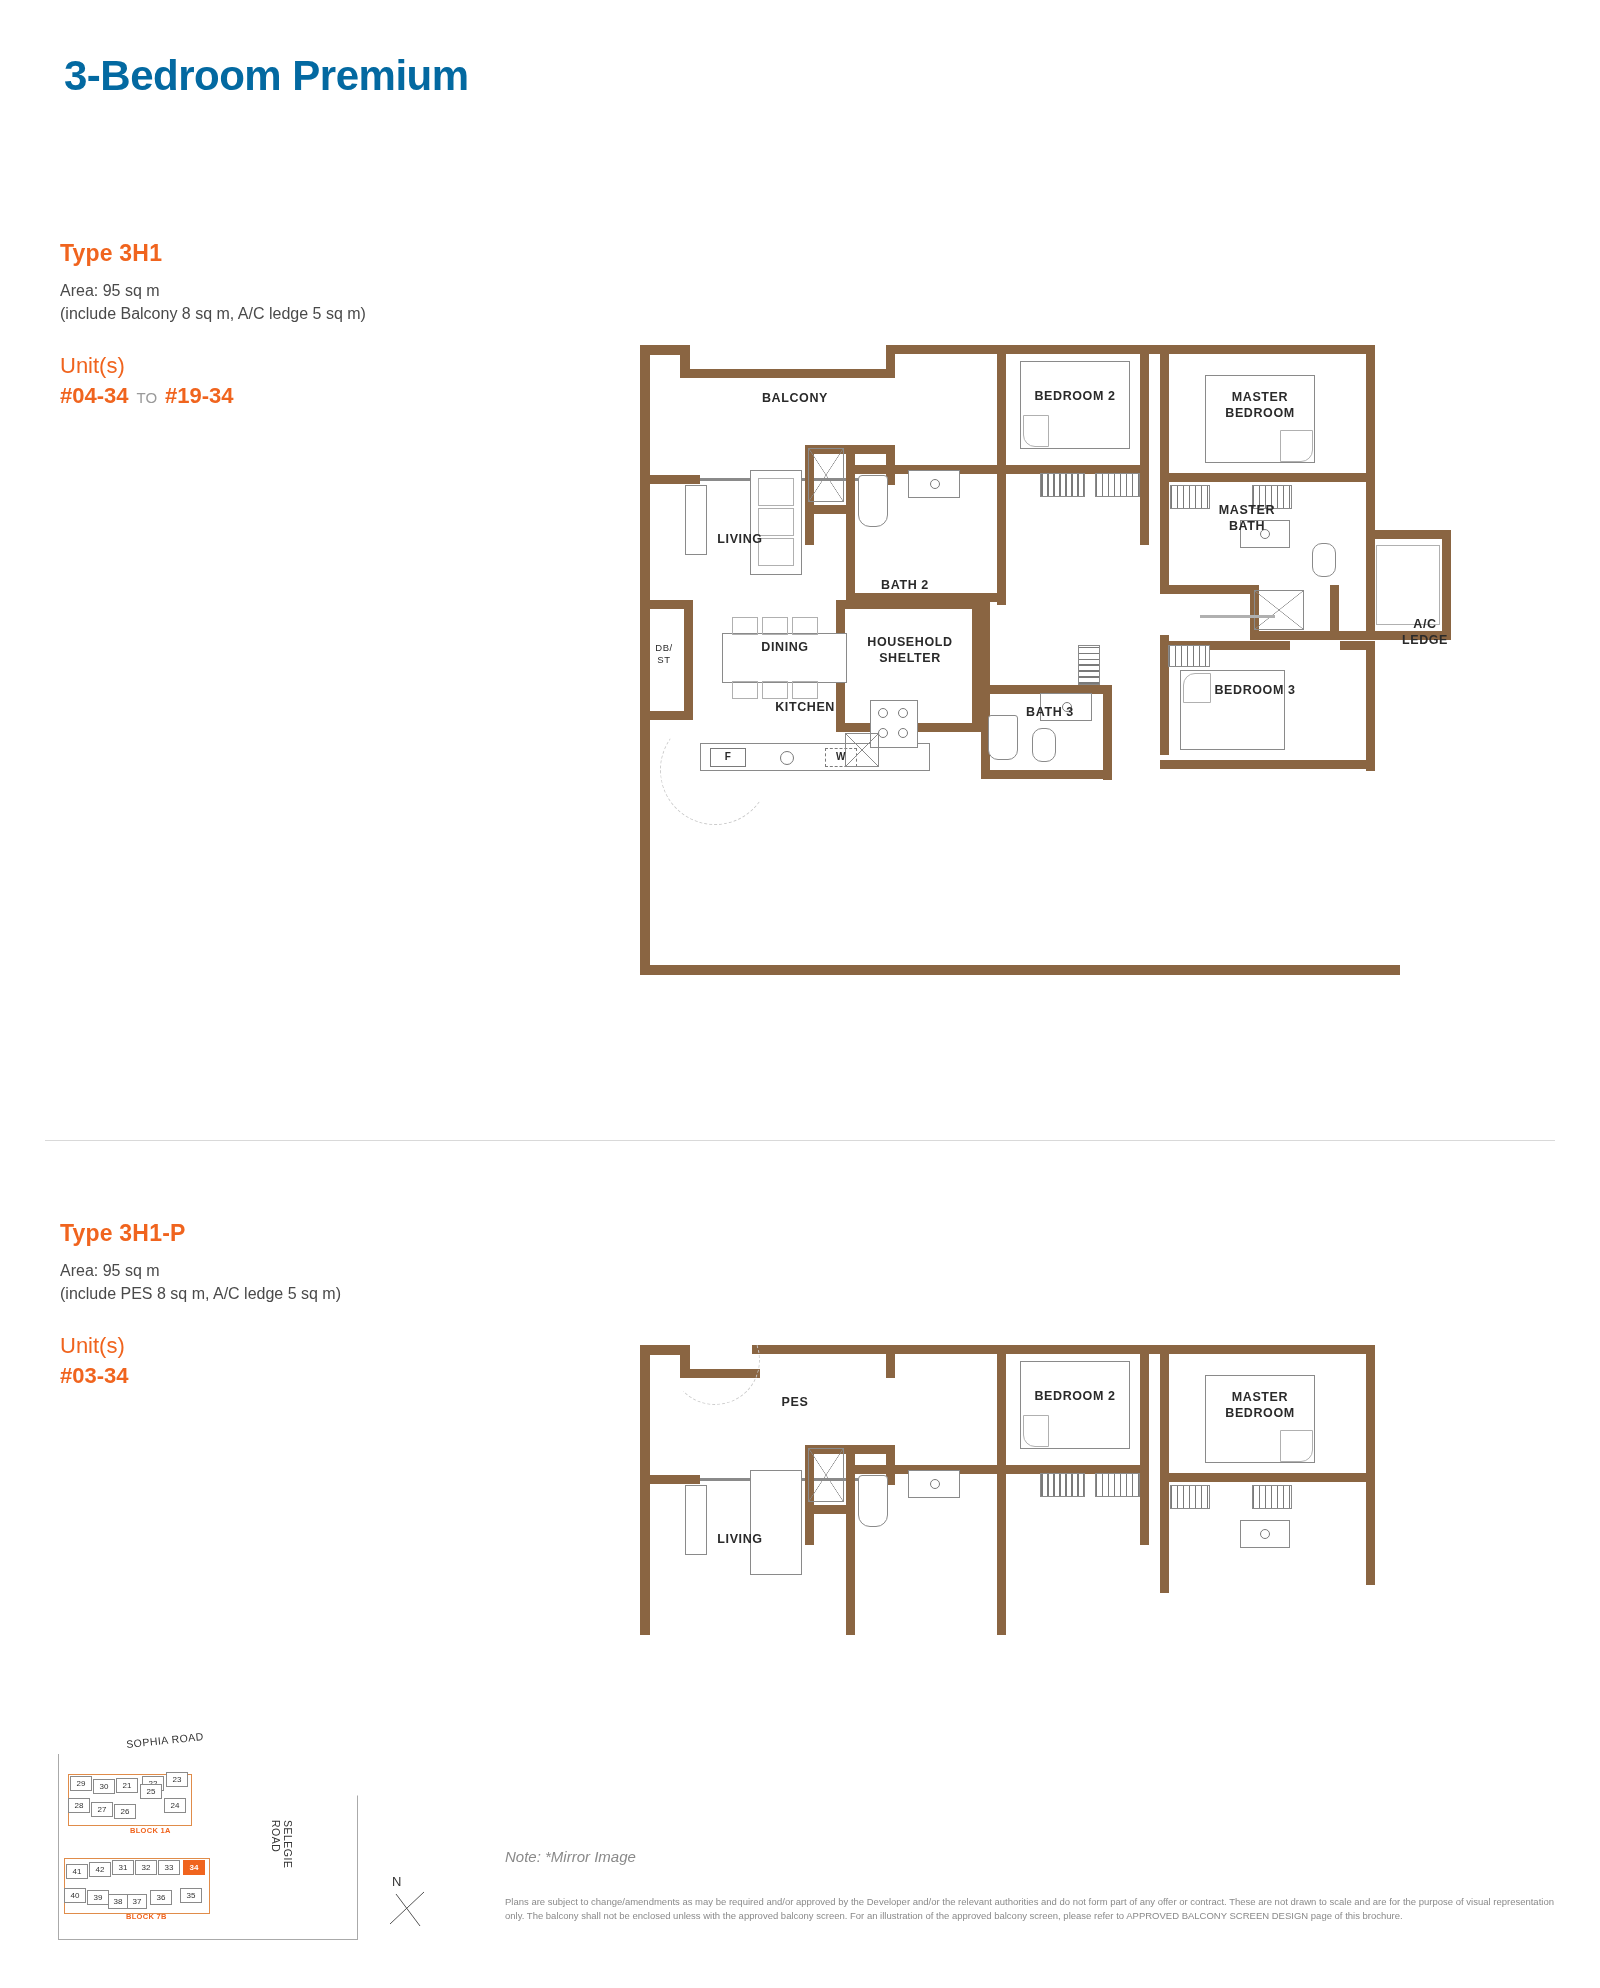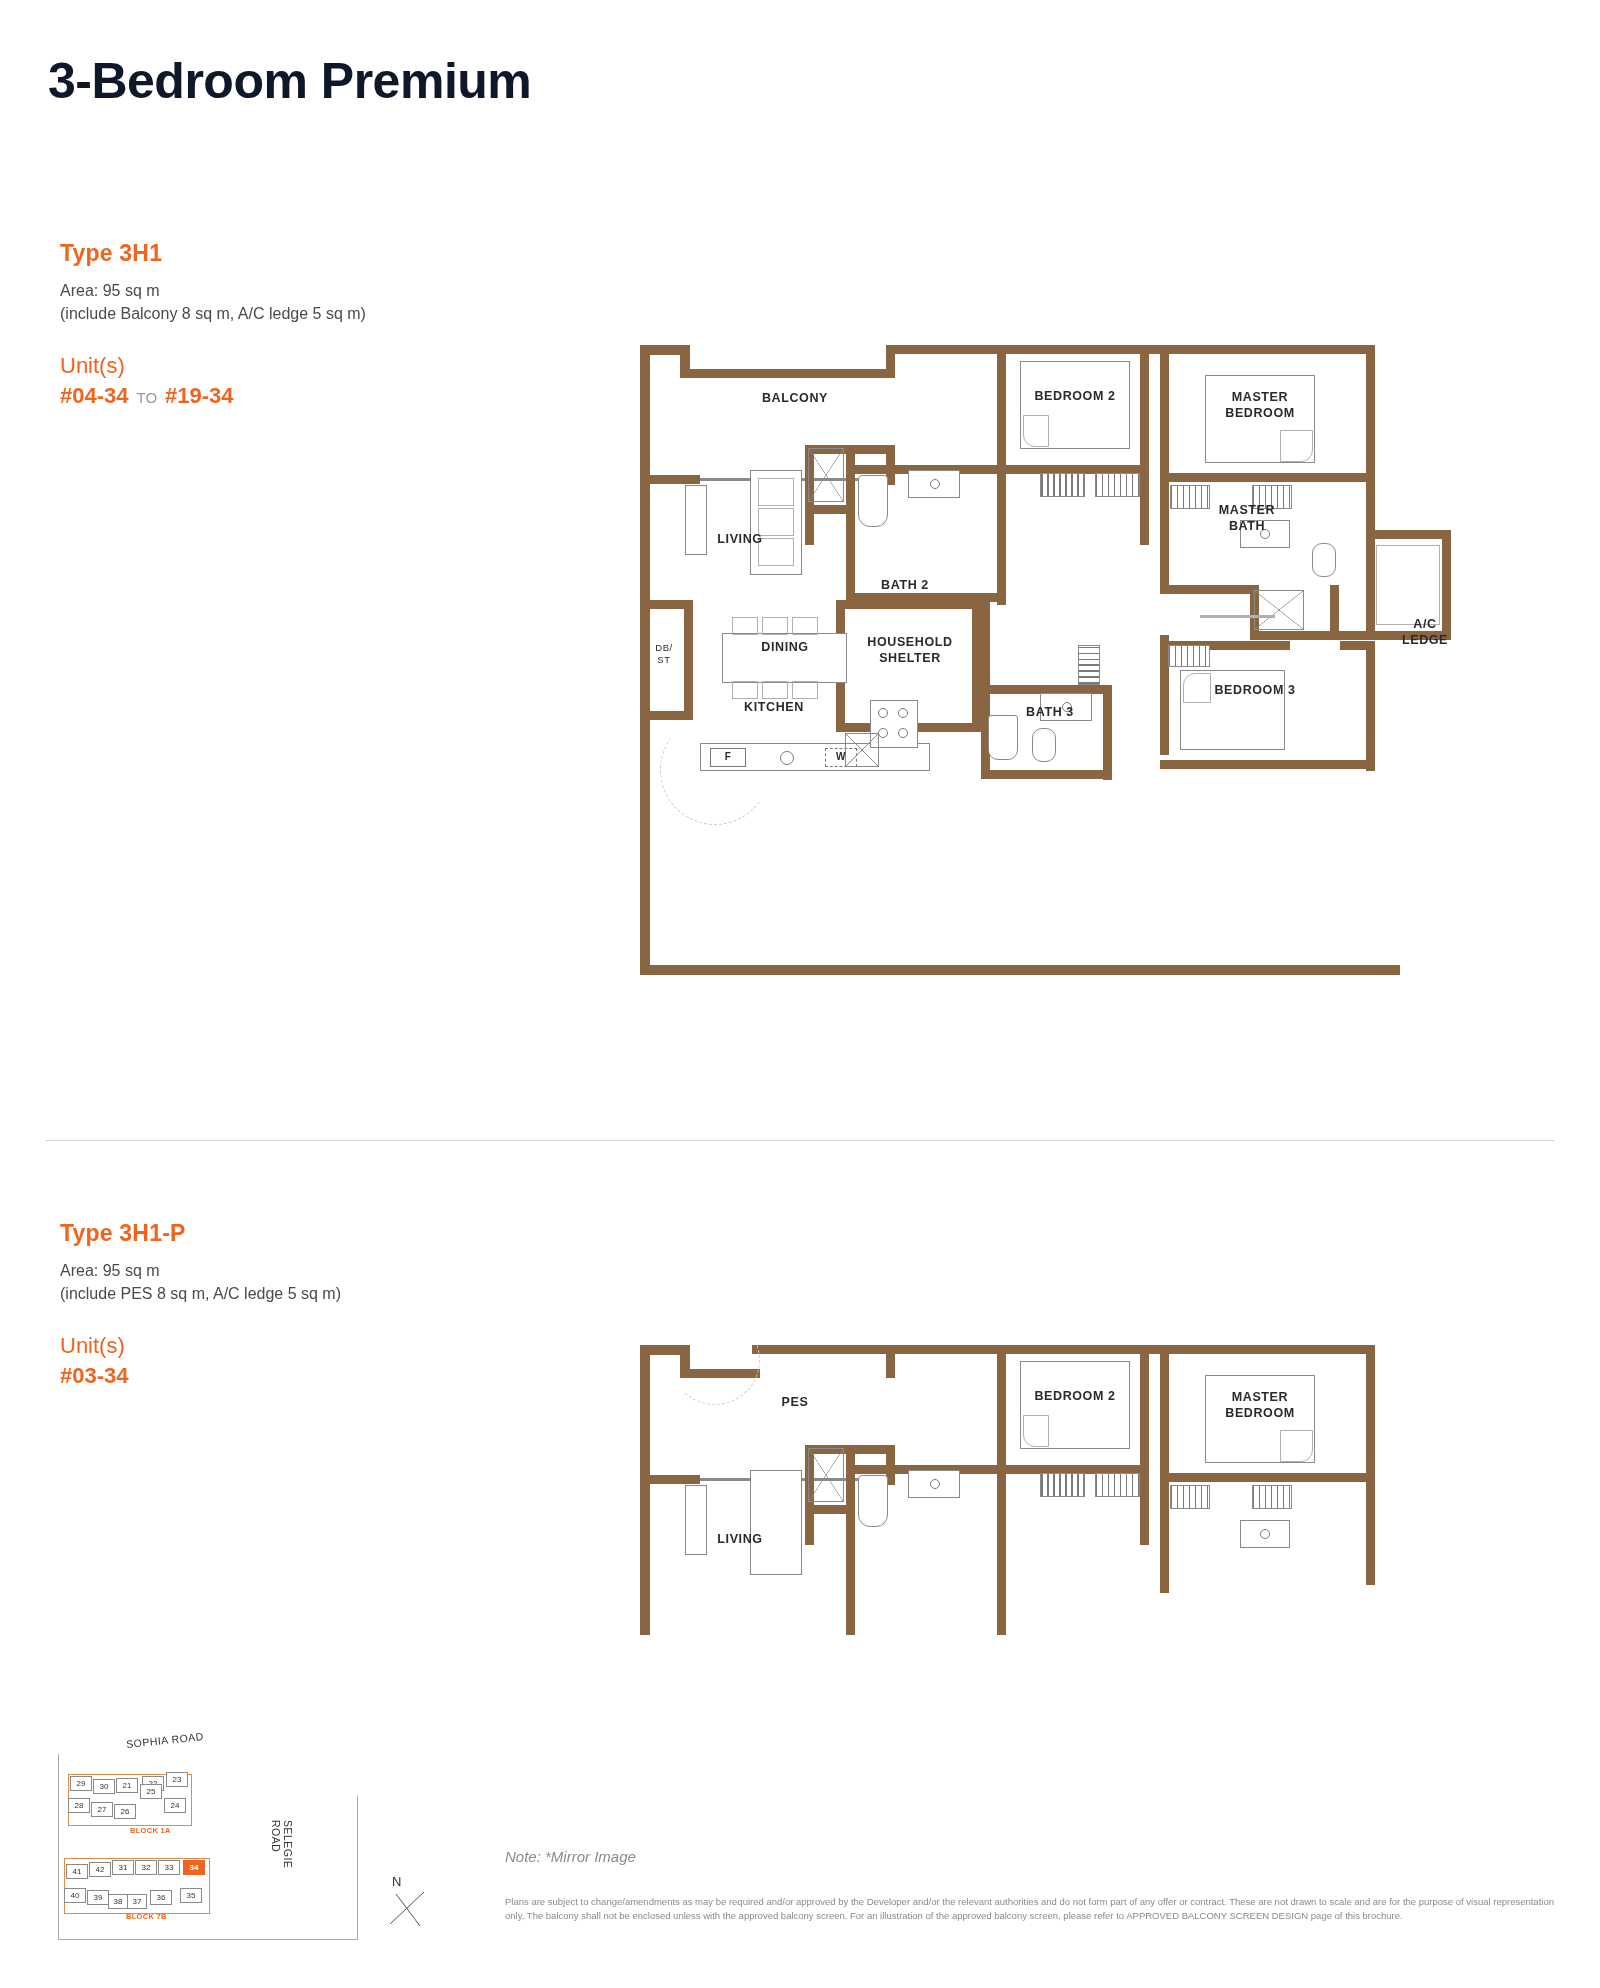--- a/index.html
+++ b/index.html
@@ -7,22 +7,22 @@
     margin: 0; padding: 0;
     background: #ffffff;
     width: 1600px; height: 1988px;
     font-family: "Liberation Sans", sans-serif;
     color: #333333;
     overflow: hidden;
   }
   .page { position: relative; width: 1600px; height: 1988px; }
 
   .main-title {
-    position: absolute; left: 48px; top: 52px;
-    font-size: 50px; font-weight: bold; color: #0f172a;
+    position: absolute; left: 64px; top: 52px;
+    font-size: 42px; font-weight: bold; color: #0369a1;
     letter-spacing: -0.5px;
   }
 
   
   .info-block { position: absolute; left: 60px; width: 430px; }
   .type-name {
     font-size: 23px; font-weight: bold; color: #f0641e;
     margin-bottom: 12px; letter-spacing: 0.2px;
   }
   .area-line { font-size: 16px; color: #4a4a4a; line-height: 1.45; }
@@ -229,21 +229,21 @@
     <div class="room-label" style="left:55px; top:187px; width:90px;">LIVING</div>
     <div class="room-label" style="left:215px; top:202px; width:100px;margin-top:31px;">BATH 2</div>
     <div class="room-label" style="left:552px; top:158px; width:110px;">MASTER
 BATH</div>
     <div class="room-label" style="left:95px; top:295px; width:100px;">DINING</div>
     <div class="room-label" style="left:210px; top:290px; width:120px;">HOUSEHOLD
 SHELTER</div>
     <div class="room-label" style="left:755px; top:272px; width:60px;">A/C
 LEDGE</div>
     <div class="room-label" style="left:555px; top:338px; width:120px;">BEDROOM 3</div>
-    <div class="room-label" style="left:79px; top:355px; width:110px;">KITCHEN</div>
+    <div class="room-label" style="left:85px; top:355px; width:110px;text-align:right;">KITCHEN</div>
     <div class="room-label" style="left:355px; top:360px; width:110px;">BATH 3</div>
     <div class="room-label" style="left:2px; top:297px; width:44px; font-size:9.5px; font-weight:normal;">DB/
 ST</div>
     <div class="room-label" style="left:74px; top:406px; width:28px; font-size:10px;">F</div>
     <div class="room-label" style="left:188px; top:406px; width:26px; font-size:10px;">W</div>
   </div>
 
   <div class="divider"></div>
 
   <div class="info-block" style="top:1220px;">

